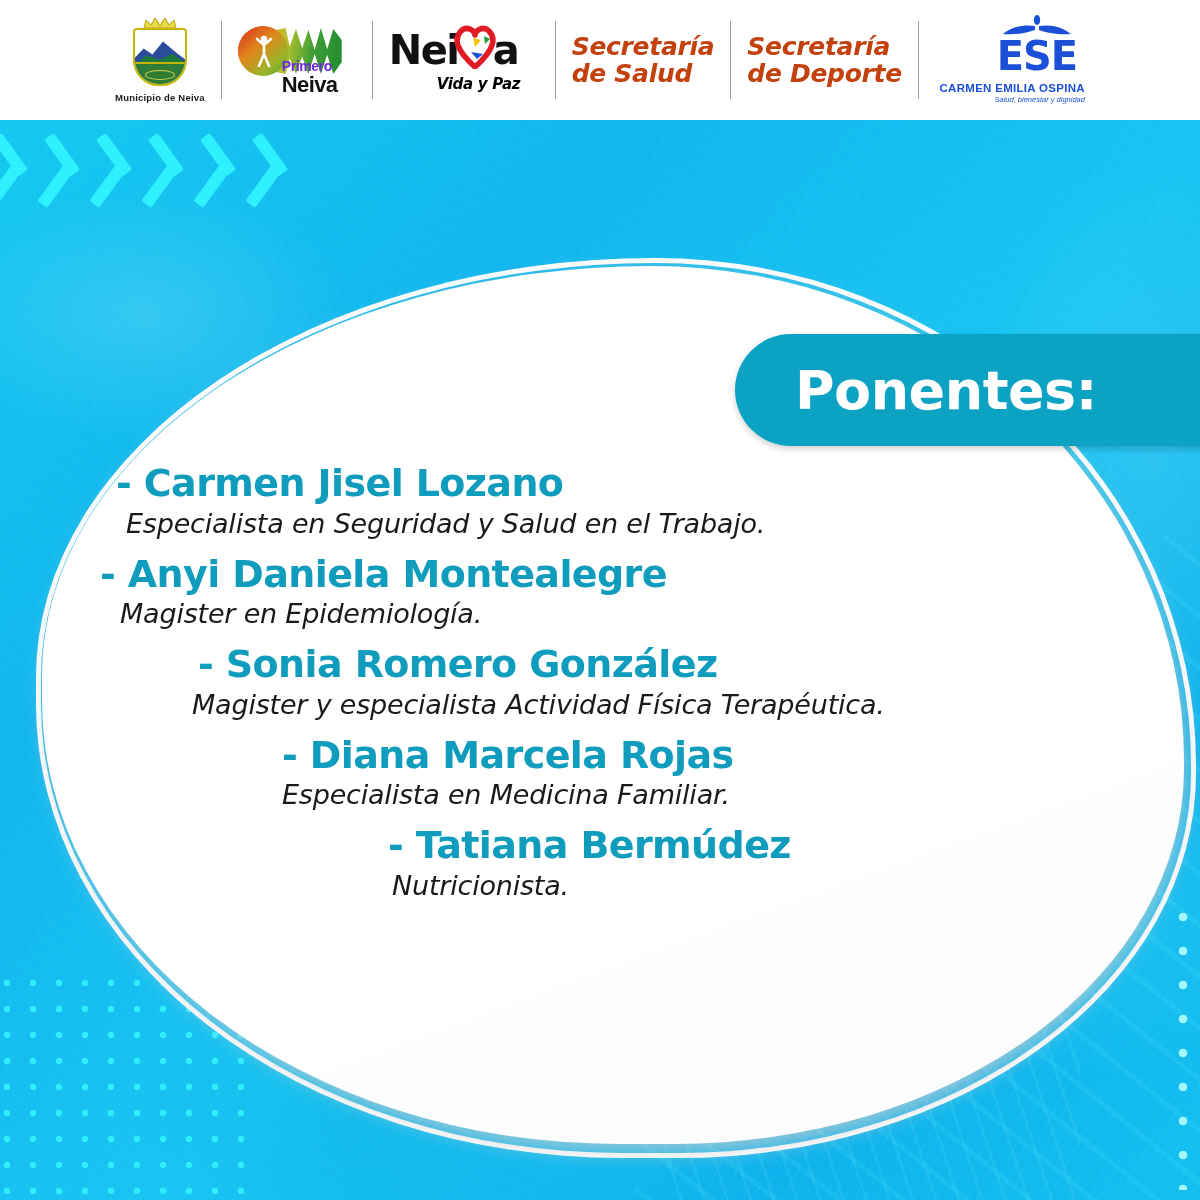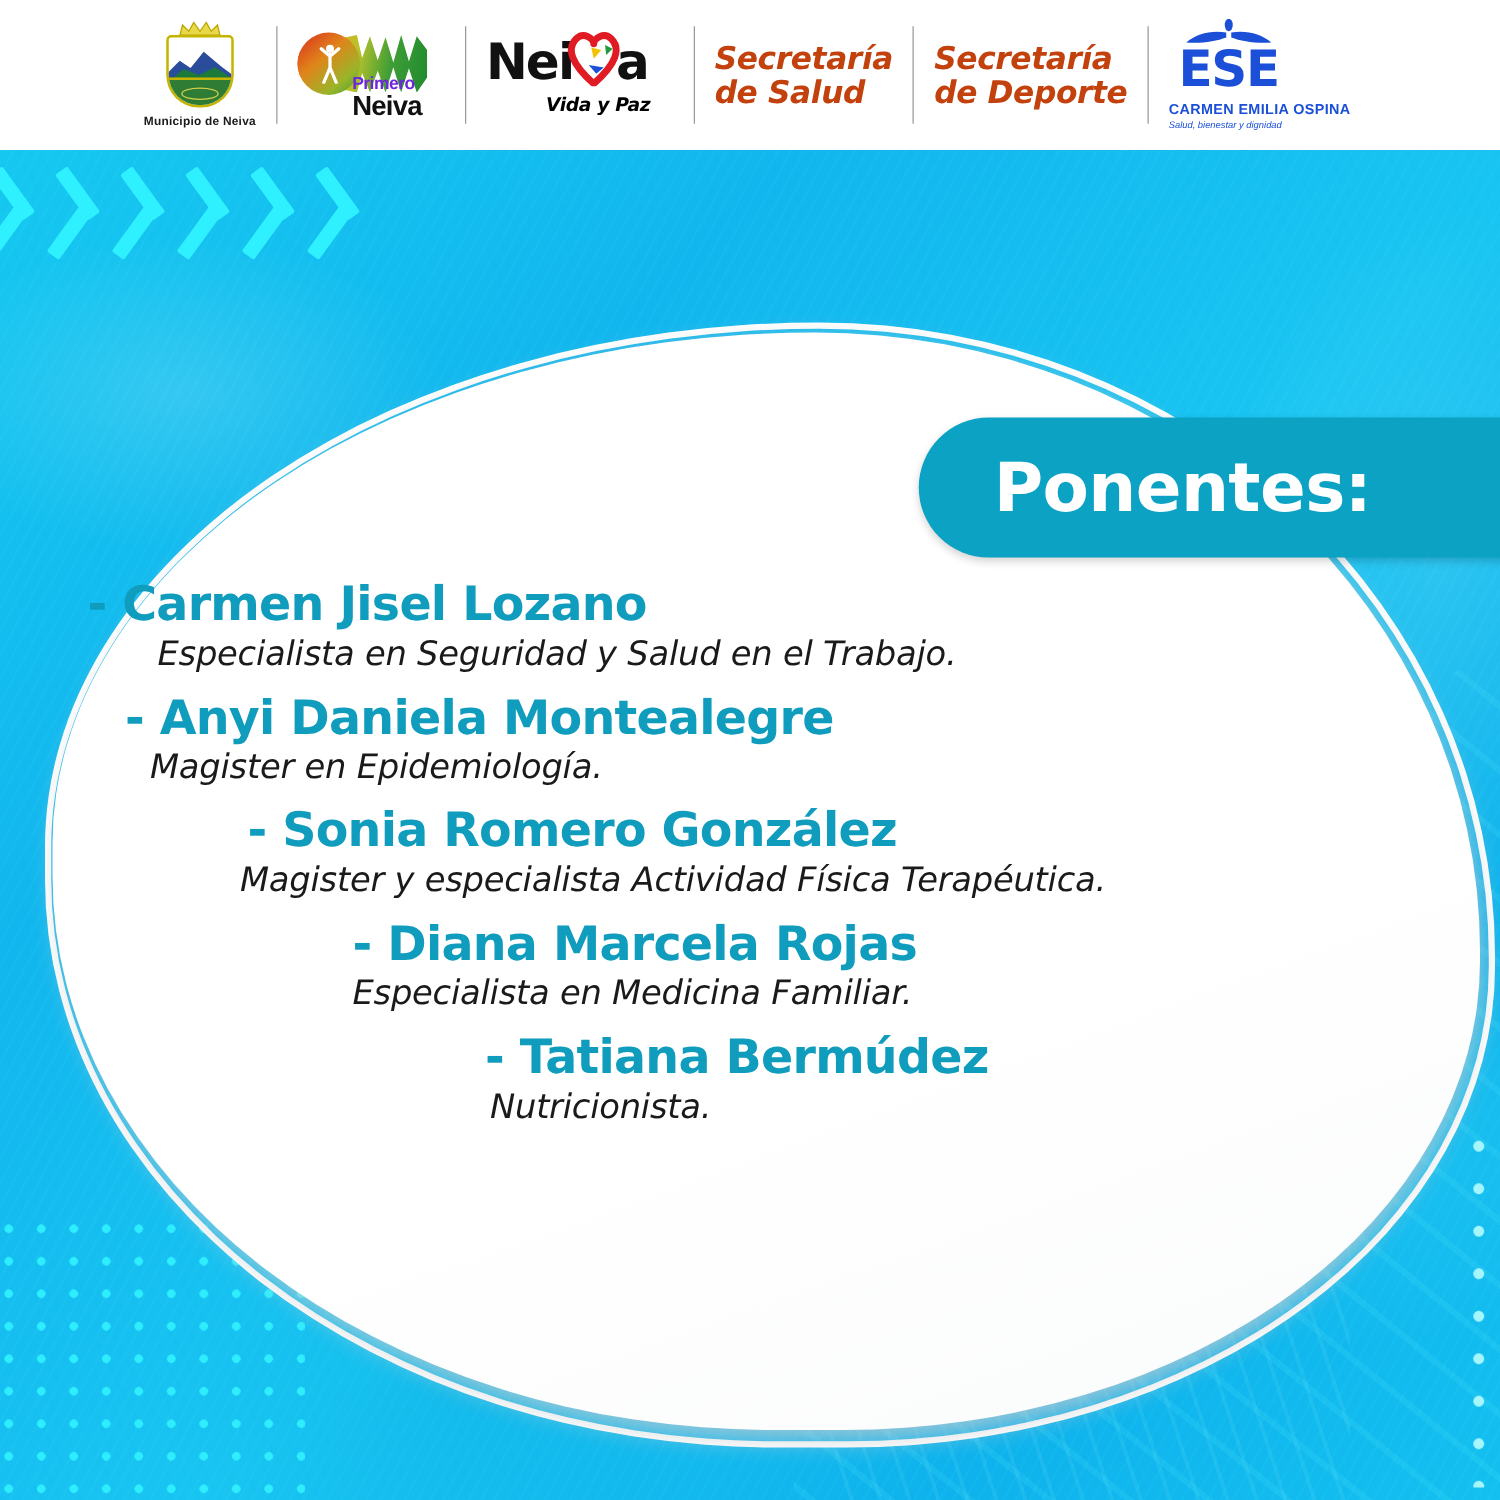--- a/index.html
+++ b/index.html
@@ -112,21 +112,21 @@
   }
 
   
   .sec{
     font-size:25px; font-style:italic; font-weight:bold; color:#c2410c;
     line-height:1.08; white-space:nowrap; letter-spacing:-.3px;
     font-family:"DejaVu Sans", sans-serif;
   }
 
   
-  .ese{ display:flex; flex-direction:column; align-items:flex-start; width:150px;}
+  .ese{ display:flex; flex-direction:column; align-items:flex-end; width:150px;}
   .ese-mark{ position:relative; width:96px; height:62px; }
   .ese-letters{
     position:absolute; left:0; top:16px; width:96px; height:46px;
     display:flex; align-items:center; justify-content:center;
     font-size:40px; font-weight:bold; color:#1b4fd8; letter-spacing:-1px;
     font-family:"DejaVu Sans", sans-serif;
   }
   .ese-wings{ position:absolute; left:12px; top:-2px; width:72px; height:28px; }
   .ese-c1{ font-size:11.5px; font-weight:bold; color:#1b4fd8; margin-top:3px; letter-spacing:.3px;}
   .ese-c2{ font-size:7.5px; color:#1b4fd8; margin-top:1px; font-style:italic;}
@@ -241,21 +241,21 @@
   .sp-name{
     color:#0f9cbd; font-weight:bold; font-size:38px; letter-spacing:-0.6px;
     font-family:"DejaVu Sans", sans-serif; line-height:1.12;
     white-space:nowrap;
   }
   .sp-role{
     color:#1a1a1a; font-style:italic; font-size:27px; letter-spacing:-0.2px;
     font-family:"DejaVu Sans", sans-serif; line-height:1.15; margin-top:3px;
     white-space:nowrap;
   }
-  .a-0 .sp-name{ }  .a-0 .sp-role{ margin-left:56px; }
+  .a-0 .sp-name{ margin-left:46px; }  .a-0 .sp-role{ margin-left:56px; }
   .a-1 .sp-name{ margin-left:30px; }  .a-1 .sp-role{ margin-left:50px; }
   .a-2 .sp-name{ margin-left:128px; } .a-2 .sp-role{ margin-left:122px; }
   .a-3 .sp-name{ margin-left:212px; } .a-3 .sp-role{ margin-left:212px; }
   .a-4 .sp-name{ margin-left:318px; } .a-4 .sp-role{ margin-left:322px; }
 </style>
 </head>
 <body>
 
 <div id="header-bar">
 

